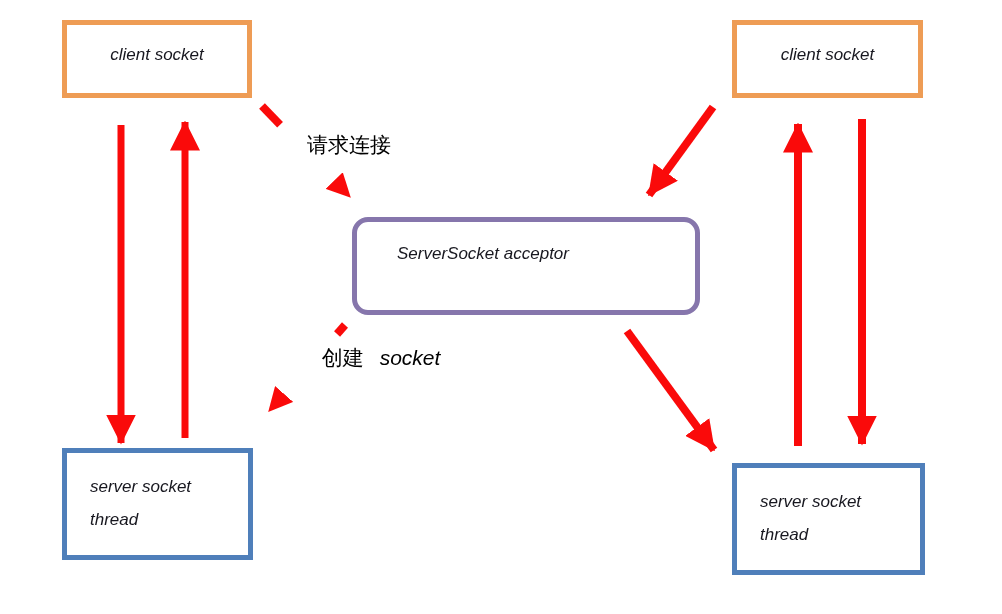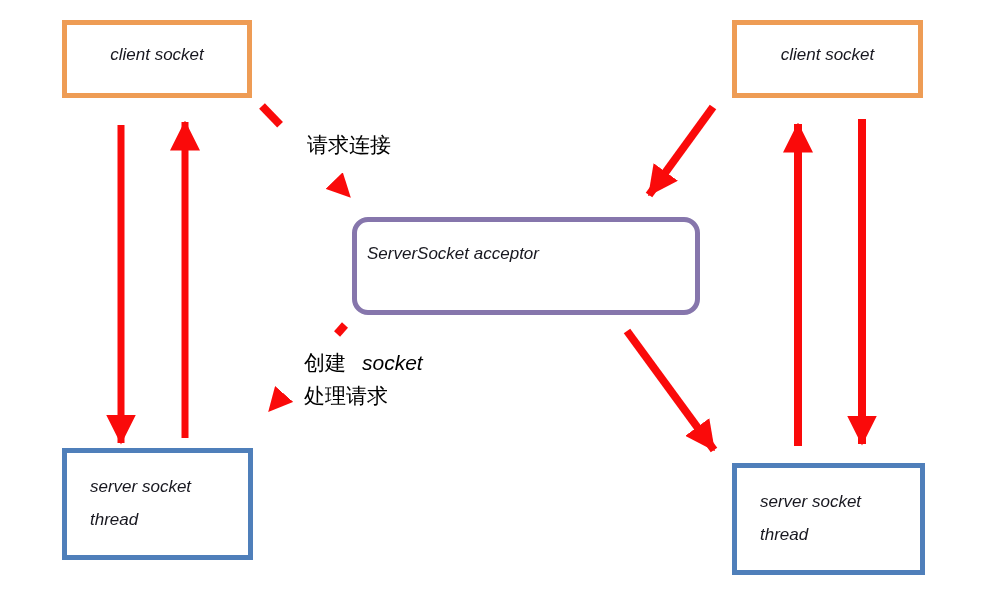--- a/index.html
+++ b/index.html
@@ -29,31 +29,31 @@
     color:var(--text-dark);
     font-style:italic;
     font-size:17px;
     display:flex;
   }
   .node.rect-orange{border:5px solid var(--accent-orange);}
   .node.rect-purple{border:5px solid var(--accent-purple);border-radius:16px;}
   .node.rect-blue{border:5px solid var(--accent-blue);}
   .node.center-label{align-items:center;justify-content:center;padding-bottom:8px;}
   .node.left-label{flex-direction:column;justify-content:flex-start;padding:17px 6px 0 23px;line-height:33px;}
-  .node.acceptor-label{align-items:flex-start;justify-content:flex-start;padding:22px 0 0 10px;}
+  .node.acceptor-label{align-items:flex-start;justify-content:flex-start;padding:22px 0 0 40px;}
   .cn-label{
     position:absolute;
     background:#fff;
     color:#000;
     font-size:21px;
     font-family:"DejaVu Serif","Liberation Serif",serif;
     display:flex;align-items:center;justify-content:center;
   }
   .cn-label.multiline{
-    flex-direction:column;align-items:flex-start;justify-content:center;
+    flex-direction:row;align-items:flex-start;justify-content:center;
     line-height:33px;padding-left:10px;
   }
   .en-inline{
     font-style:italic;
     font-family:"Liberation Sans",sans-serif;
     margin-left:16px;
   }
 </style>
 </head>
 <body>
@@ -105,16 +105,15 @@
     <span>thread</span>
   </div>
 
 
   <div class="cn-label" style="left:282px;top:126px;width:134px;height:38px;">
     <span>请求连接</span>
   </div>
 
   <div class="cn-label multiline" style="left:294px;top:341px;width:154px;height:76px;">
     <span><span>创建</span><span class="en-inline">socket</span></span>
-    <span>处理请求</span>
   </div>
 
 </div>
 
 </body></html>

